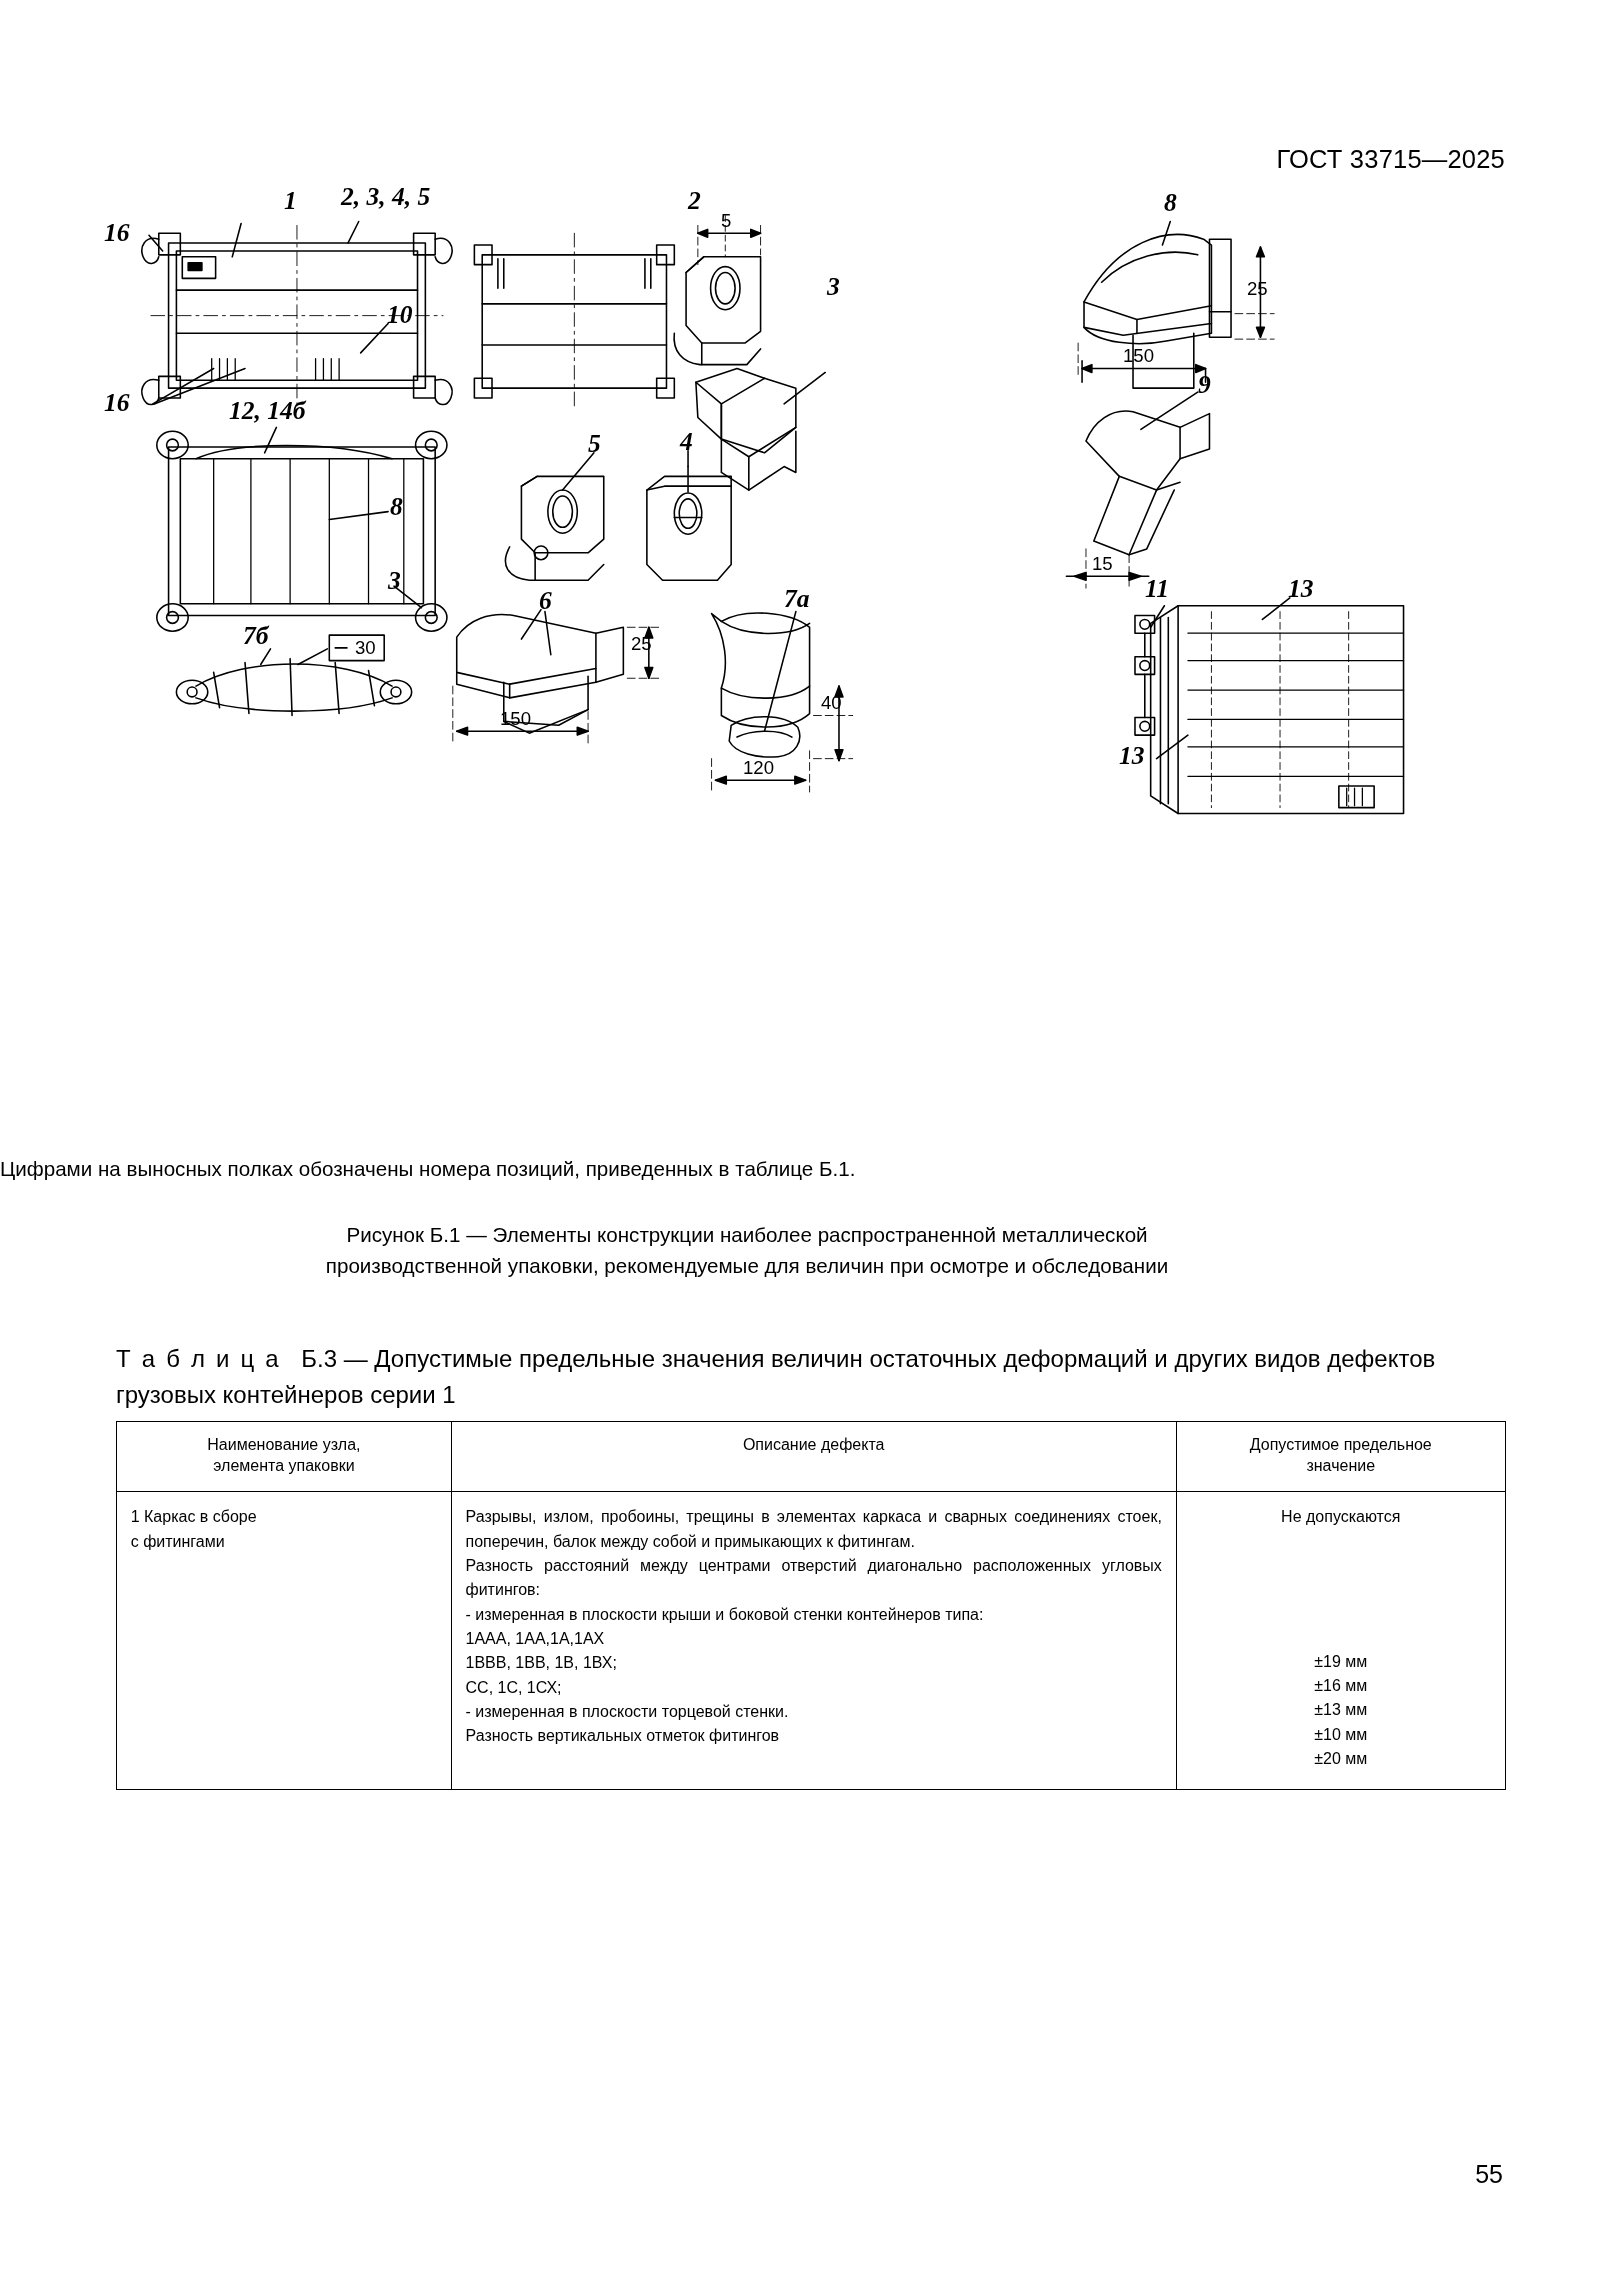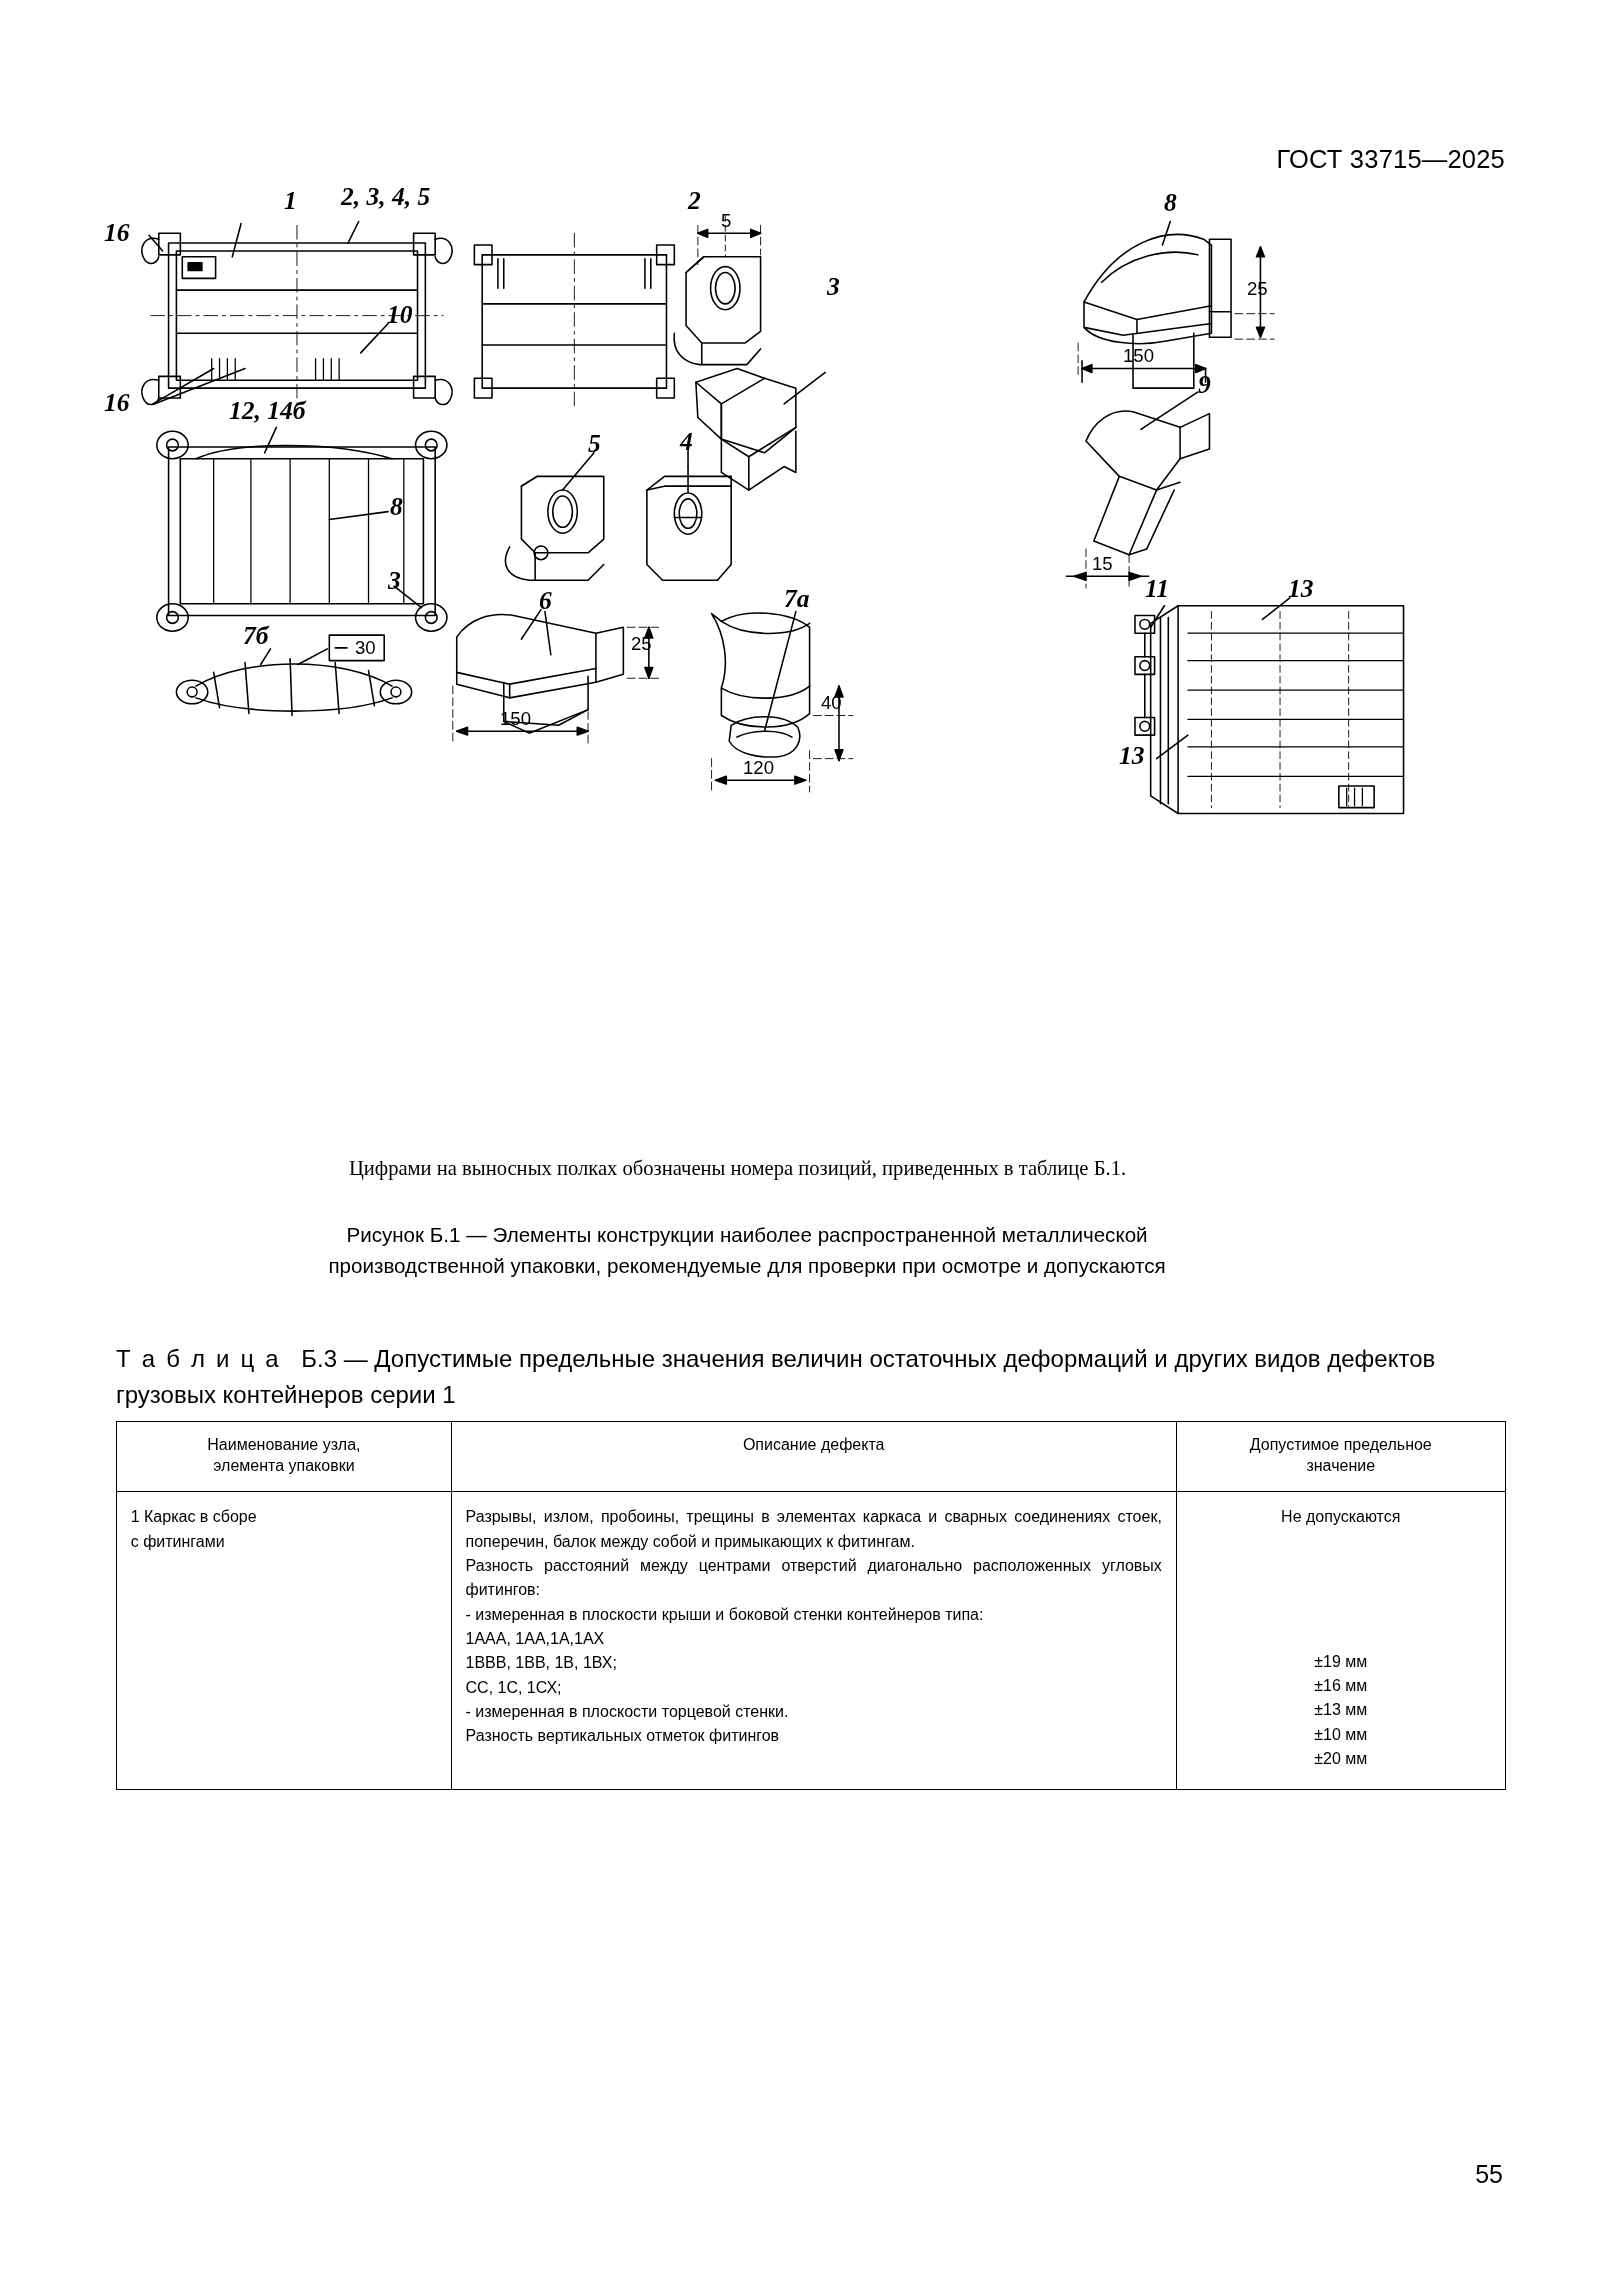--- a/index.html
+++ b/index.html
@@ -37,23 +37,22 @@
     height: 941px;
   }
   .figure-wrap svg { display: block; }
 
   
   .fig-note {
     position: absolute;
     top: 1157px;
     left: 0;
     width: 1475px;
-    text-align: center;
+    text-align: left;
     font-size: 20.6px;
-    font-family: Liberation Serif, serif;
   }
   .fig-caption {
     position: absolute;
     top: 1220px;
     left: 0;
     width: 1494px;
     text-align: center;
     font-size: 20.6px;
     line-height: 1.5;
   }
@@ -443,21 +442,21 @@
     <div class="dim" style="position:absolute;left:257px;top:441px;">30</div>
     <div class="dim" style="position:absolute;left:402px;top:512px;">150</div>
     <div class="dim" style="position:absolute;left:533px;top:437px;">25</div>
     <div class="dim" style="position:absolute;left:723px;top:496px;">40</div>
     <div class="dim" style="position:absolute;left:645px;top:561px;">120</div>
   </div>
 
   <div class="fig-note">Цифрами на выносных полках обозначены номера позиций, приведенных в таблице Б.1.</div>
   <div class="fig-caption">
     <div>Рисунок Б.1 — Элементы конструкции наиболее распространенной металлической</div>
-    <div>производственной упаковки, рекомендуемые для проверки при осмотре и допускаются</div>
+    <div>производственной упаковки, рекомендуемые для величин при осмотре и обследовании</div>
   </div>
 
   <div class="table-title">
     <span class="sp">Т а б л и ц а</span>
     <span style="display:inline-block;width:13.7px"></span><span>Б.3</span>
     <span>— Допустимые предельные значения величин остаточных деформаций и других видов дефектов грузовых контейнеров серии 1</span>
   </div>
 
   <table class="tbl">
     <thead>

